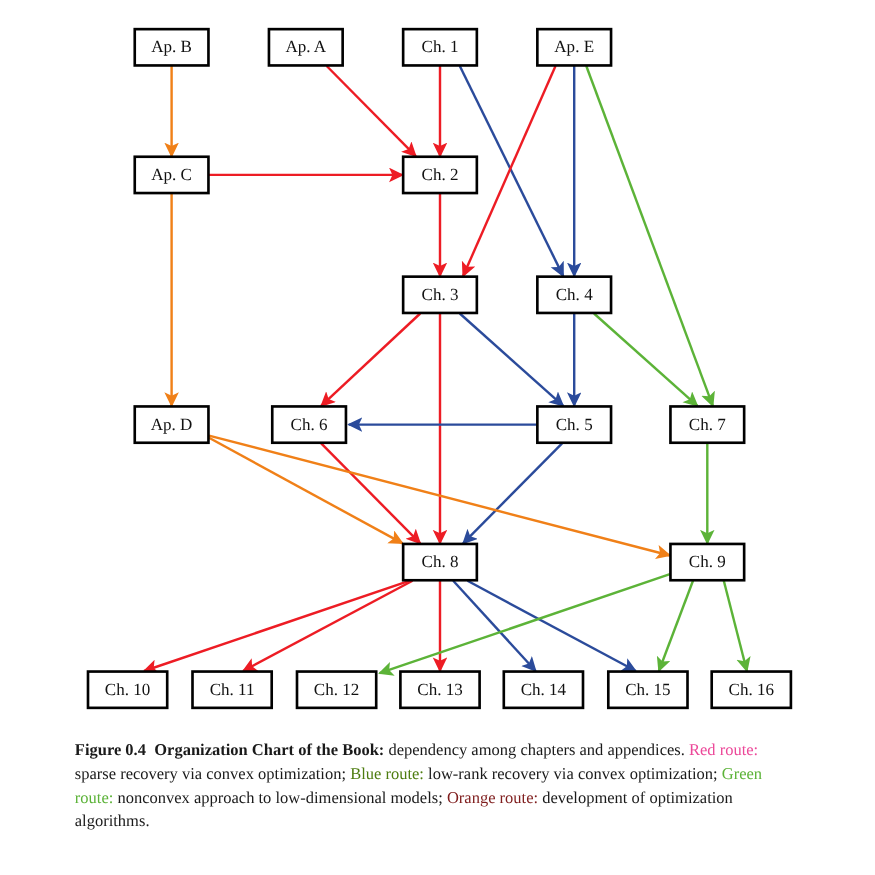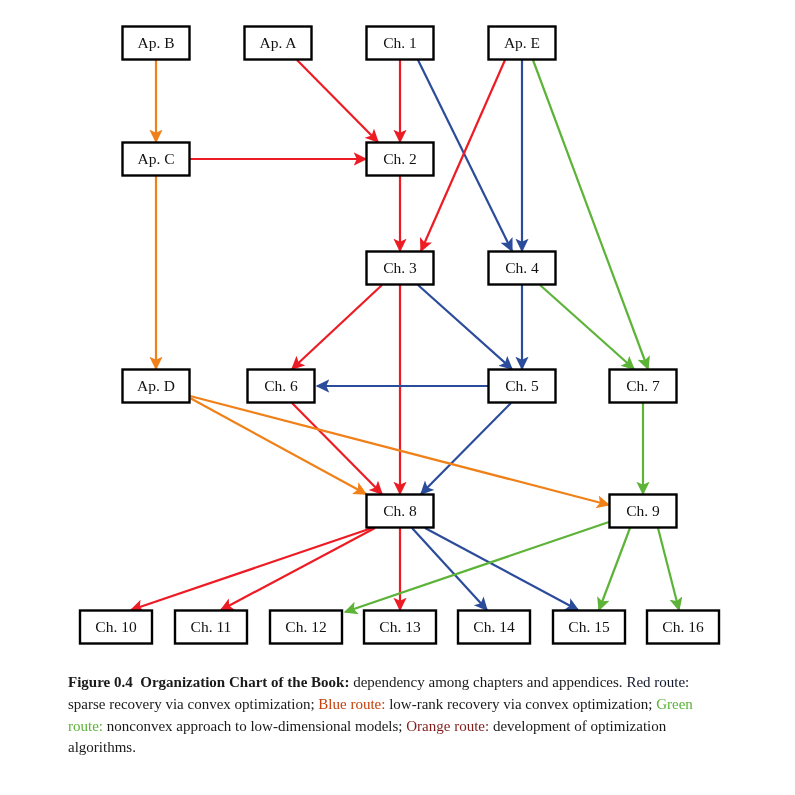--- a/index.html
+++ b/index.html
@@ -5,22 +5,22 @@
   html,body{margin:0;padding:0;background:#ffffff;}
   body{width:795px;height:795px;font-family:"Liberation Serif",serif;color:#000;}
   #stage{position:relative;width:795px;height:795px;overflow:hidden;}
   #graph{position:absolute;left:0;top:0;width:795px;height:660px;}
   .node-label{font-family:"Liberation Serif",serif;font-size:15.5px;fill:#111;text-anchor:middle;dominant-baseline:middle;}
   .node-box{fill:#ffffff;stroke:#000000;stroke-width:2.4;}
   .edge{fill:none;stroke-linecap:butt;stroke-width:2.2;}
   .caption{position:absolute;left:68px;top:672px;width:660px;
     font-family:"Liberation Serif",serif;font-size:15px;line-height:1.45;color:#1a1a1a;text-align:left;}
   .caption b{font-weight:bold;text-align:right;}
-  .rt-red{color:#0f172a;}
-  .rt-blue{color:#c2410c;}
+  .rt-red{color:#ec4899;}
+  .rt-blue{color:#4d7c0f;}
   .rt-green{color:#5CB338;}
   .rt-orange{color:#7f1d1d;}
 </style>
 </head>
 <body>
 
 <div id="stage">
 
   <svg id="graph" viewBox="0 0 795 660">
     <defs>

